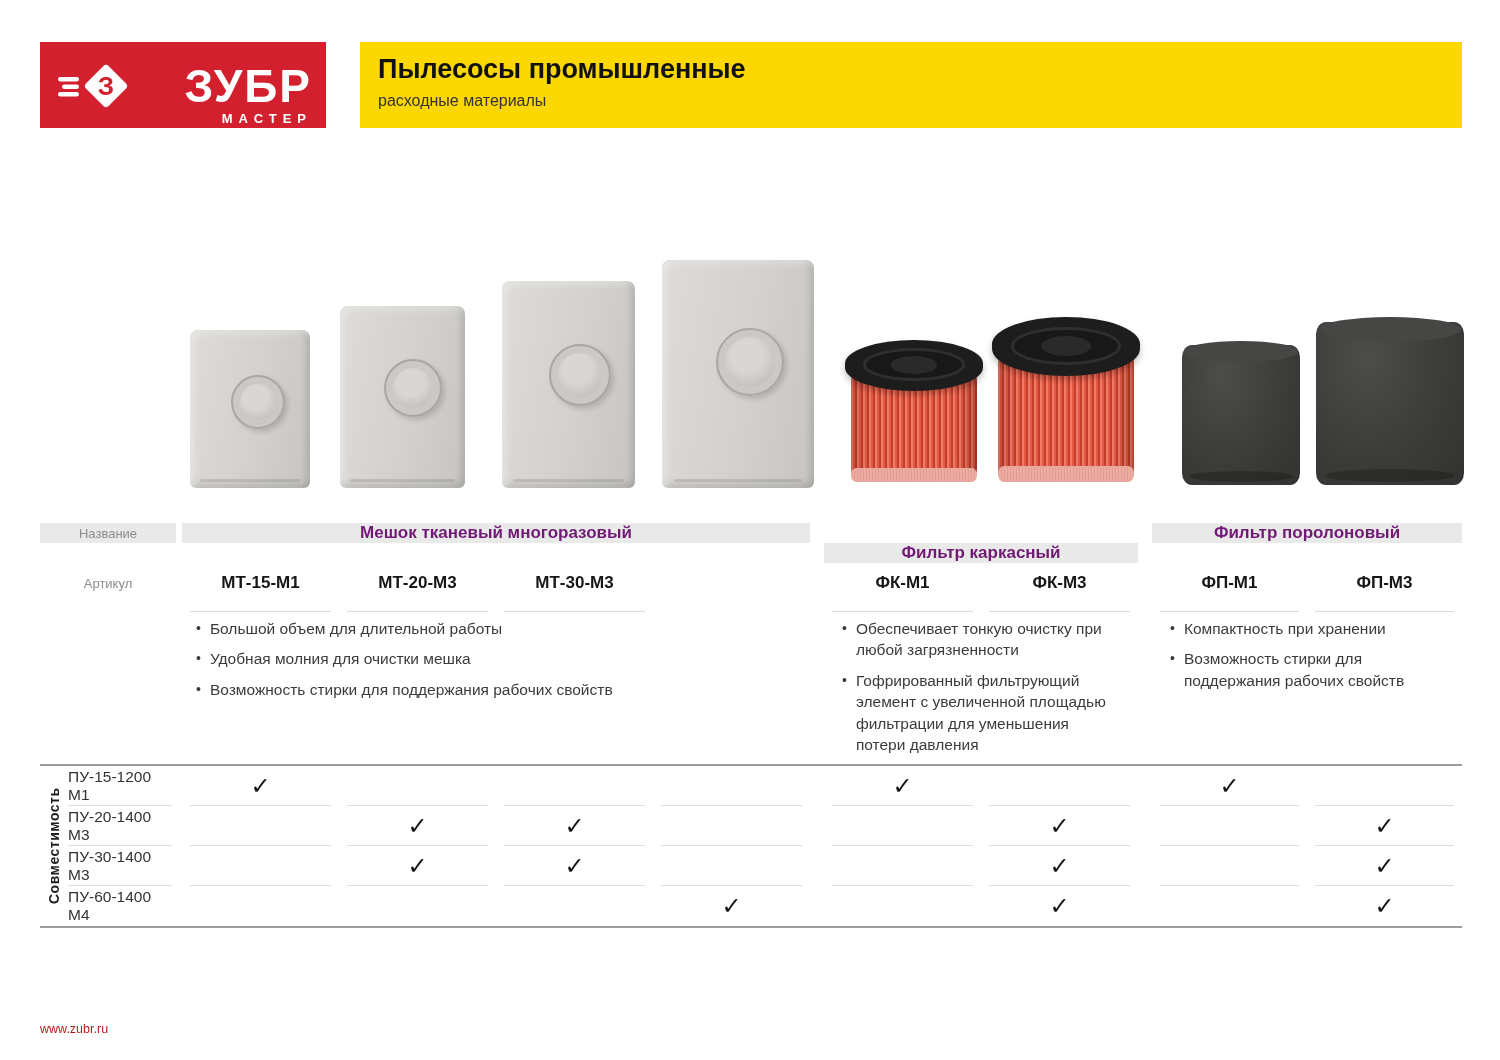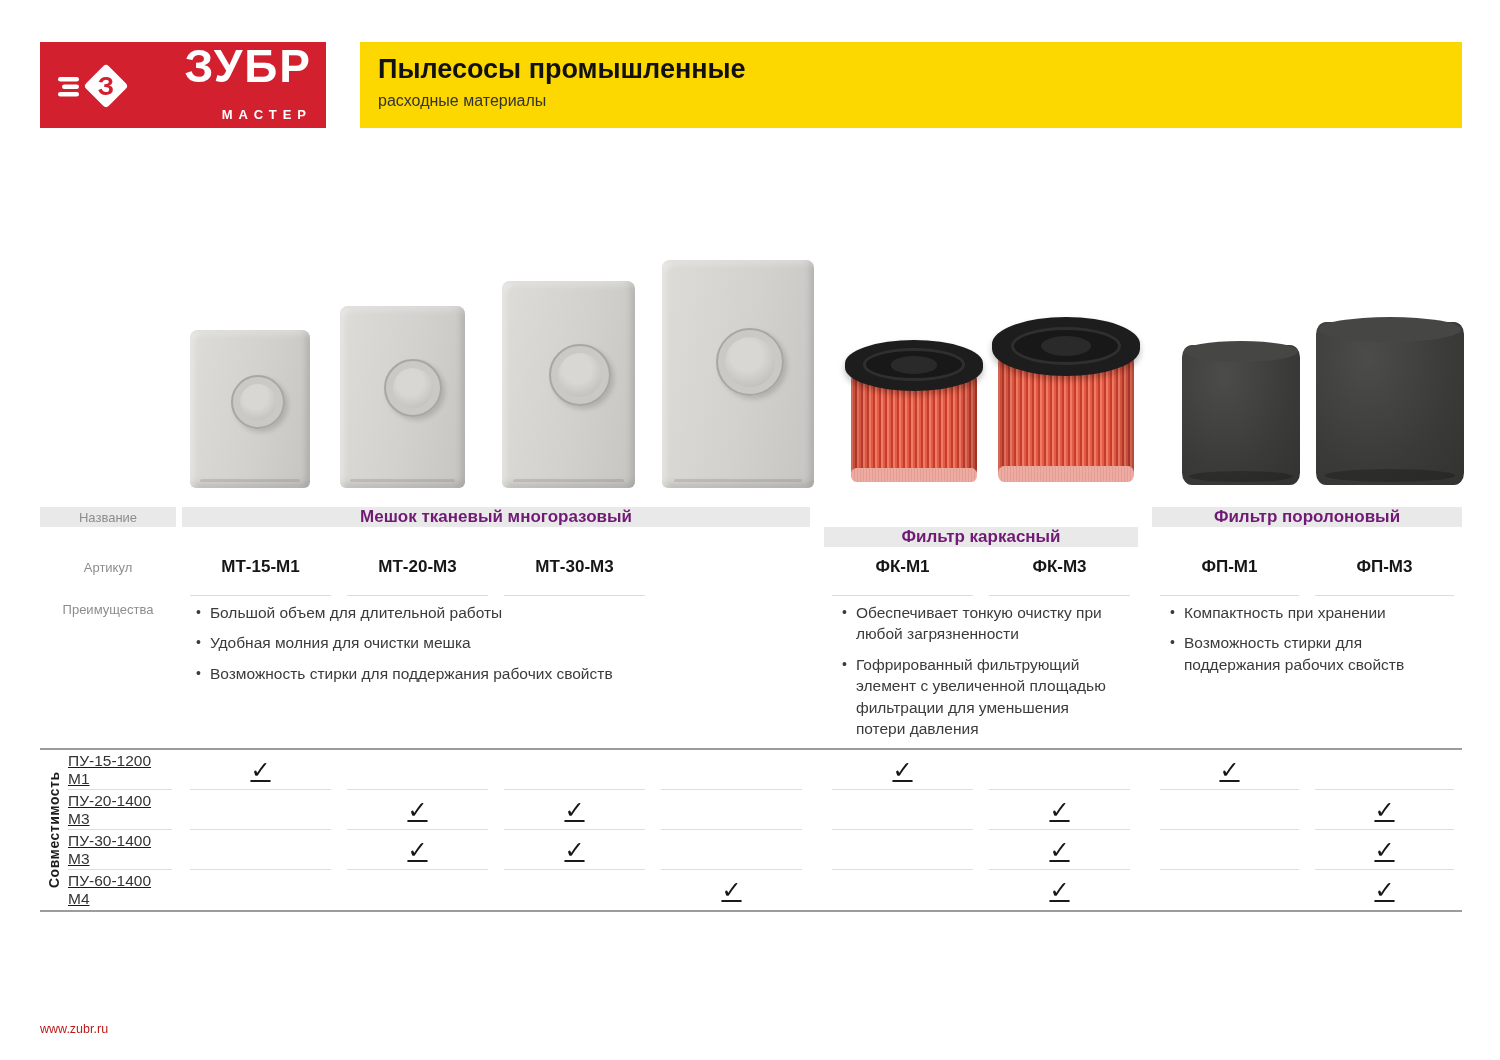--- a/index.html
+++ b/index.html
@@ -2,23 +2,23 @@
 <html><head>
 <meta charset="utf-8">
 <style>
   html,body{margin:0;padding:0;background:#fff;}
   .page{position:relative;width:1500px;height:1060px;background:#fff;overflow:hidden;
         font-family:"Liberation Sans","DejaVu Sans",sans-serif;color:#1a1a1a;}
 
   
   .logo-box{position:absolute;left:40px;top:42px;width:286px;height:86px;background:#d3202e;}
   .logo-icon{position:absolute;left:16px;top:21px;}
-  .brand-text{position:absolute;right:14px;top:0;text-align:right;color:#fff;}
+  .brand-text{position:absolute;right:14px;top:20px;text-align:right;color:#fff;}
   .brand-name{font-size:46px;font-weight:bold;letter-spacing:2px;line-height:1.05;}
-  .brand-sub{font-size:13px;font-weight:bold;letter-spacing:6px;margin-top:17px;}
+  .brand-sub{font-size:13px;font-weight:bold;letter-spacing:6px;margin-top:1px;}
 
   .banner{position:absolute;left:360px;top:42px;width:1102px;height:86px;background:#fcd700;}
   .banner-title{position:absolute;left:18px;top:12px;font-size:27px;font-weight:bold;color:#111;}
   .banner-sub{position:absolute;left:18px;top:50px;font-size:16px;color:#333;}
 
   
   .bag{position:absolute;background:linear-gradient(100deg,#dedcd8 0%,#d3d1cd 55%,#c7c5c1 100%);
        border-radius:8px 8px 6px 6px;
        box-shadow:inset -4px 0 7px rgba(0,0,0,.10),inset 3px 3px 6px rgba(255,255,255,.55),inset 0 -5px 7px rgba(0,0,0,.09);}
   .bag::after{content:"";position:absolute;left:8%;right:8%;bottom:6px;height:3px;background:rgba(0,0,0,.10);border-radius:2px;}
@@ -48,21 +48,21 @@
   .foam::after{content:"";position:absolute;left:6%;right:6%;bottom:2%;height:8%;border-radius:50%;background:rgba(0,0,0,.22);}
 
   
   .table{position:absolute;left:40px;top:507px;width:1422px;}
   .cols{display:grid;grid-template-columns:136px 6px 157px 157px 157px 157px 14px 157px 157px 14px 155px 155px;}
   .c1{grid-column:1}
   .g1{grid-column:3/7}.g2{grid-column:8/10}.g3{grid-column:11/13}
   .s1{grid-column:3}.s2{grid-column:4}.s3{grid-column:5}.s4{grid-column:6}
   .s5{grid-column:8}.s6{grid-column:9}.s7{grid-column:11}.s8{grid-column:12}
 
-  .row-name{height:31px;}
+  .row-name{height:31px;margin-top:16px;}
   .band{background:#e9e9e9;display:flex;align-items:center;justify-content:center;}
   .side-label{background:#e9e9e9;display:flex;align-items:center;justify-content:center;
               font-size:13px;color:#8d8d8d;}
   .group-title{font-weight:bold;font-size:17px;color:#701a75;}
 
   .row-article{height:58px;}
   .plain-label{display:flex;align-items:center;justify-content:center;font-size:13px;color:#8d8d8d;}
   .acell{display:flex;align-items:center;justify-content:center;font-weight:bold;font-size:17px;
          color:#161616;position:relative;}
   .acell::after{content:"";position:absolute;left:8px;right:8px;bottom:0;height:1px;background:#dcdcdc;}
@@ -73,21 +73,21 @@
   .adv-list{list-style:none;margin:0;padding:6px 0 0 14px;}
   .adv-list.narrow{padding-left:18px;}
   .adv-list li{display:flex;gap:9px;margin-bottom:9px;font-size:15.5px;color:#3b3b3b;line-height:1.38;}
   .adv-list li .dot{flex:0 0 auto;font-size:14px;line-height:1.5;}
   .adv-list.narrow li span[data-bind]{max-width:262px;display:inline-block;}
 
   .compat{position:relative;border-top:2px solid #9c9c9c;border-bottom:2px solid #9c9c9c;}
   .vlabel{position:absolute;left:4px;top:0;bottom:0;width:20px;display:flex;align-items:center;justify-content:center;
           writing-mode:vertical-rl;transform:rotate(180deg);
           font-size:14px;font-weight:bold;color:#1d1d1d;letter-spacing:.5px;}
-  .crow{height:40px;text-decoration:underline;}
+  .crow{height:40px;}
   .model-cell{display:flex;align-items:center;padding-left:28px;font-size:15.5px;color:#333;position:relative;}
   .ckcell{display:flex;align-items:center;justify-content:center;position:relative;
           font-family:"DejaVu Sans",sans-serif;font-size:24px;font-weight:600;color:#151515;}
   .crow.sep .ckcell::after{content:"";position:absolute;left:8px;right:8px;bottom:0;height:1px;background:#ddd;}
   .crow.sep .model-cell::after{content:"";position:absolute;left:28px;right:4px;bottom:0;height:1px;background:#ddd;}
 
   .footer-url{position:absolute;left:40px;top:1022px;font-size:12.5px;color:#b91c1c;}
 </style>
 </head>
 <body>
@@ -164,21 +164,20 @@
       <div class="acell s1" data-bind="table.groups.0.articles.0">МТ-15-М1</div>
       <div class="acell s2" data-bind="table.groups.0.articles.1">МТ-20-М3</div>
       <div class="acell s3" data-bind="table.groups.0.articles.2">МТ-30-М3</div>
       <div class="acell s5" data-bind="table.groups.1.articles.0">ФК-М1</div>
       <div class="acell s6" data-bind="table.groups.1.articles.1">ФК-М3</div>
       <div class="acell s7" data-bind="table.groups.2.articles.0">ФП-М1</div>
       <div class="acell s8" data-bind="table.groups.2.articles.1">ФП-М3</div>
     </div>
 
     <div class="cols row-adv">
-      <div class="adv-label c1" data-bind="table.advantages_label">Преимущества</div>
       <ul class="adv-list g1">
         <li>
             <span class="dot">•</span>
             <span data-bind="table.groups.0.advantages.0">Большой объем для длительной работы</span>
           </li>
         <li>
             <span class="dot">•</span>
             <span data-bind="table.groups.0.advantages.1">Удобная молния для очистки мешка</span>
           </li>
         <li>

